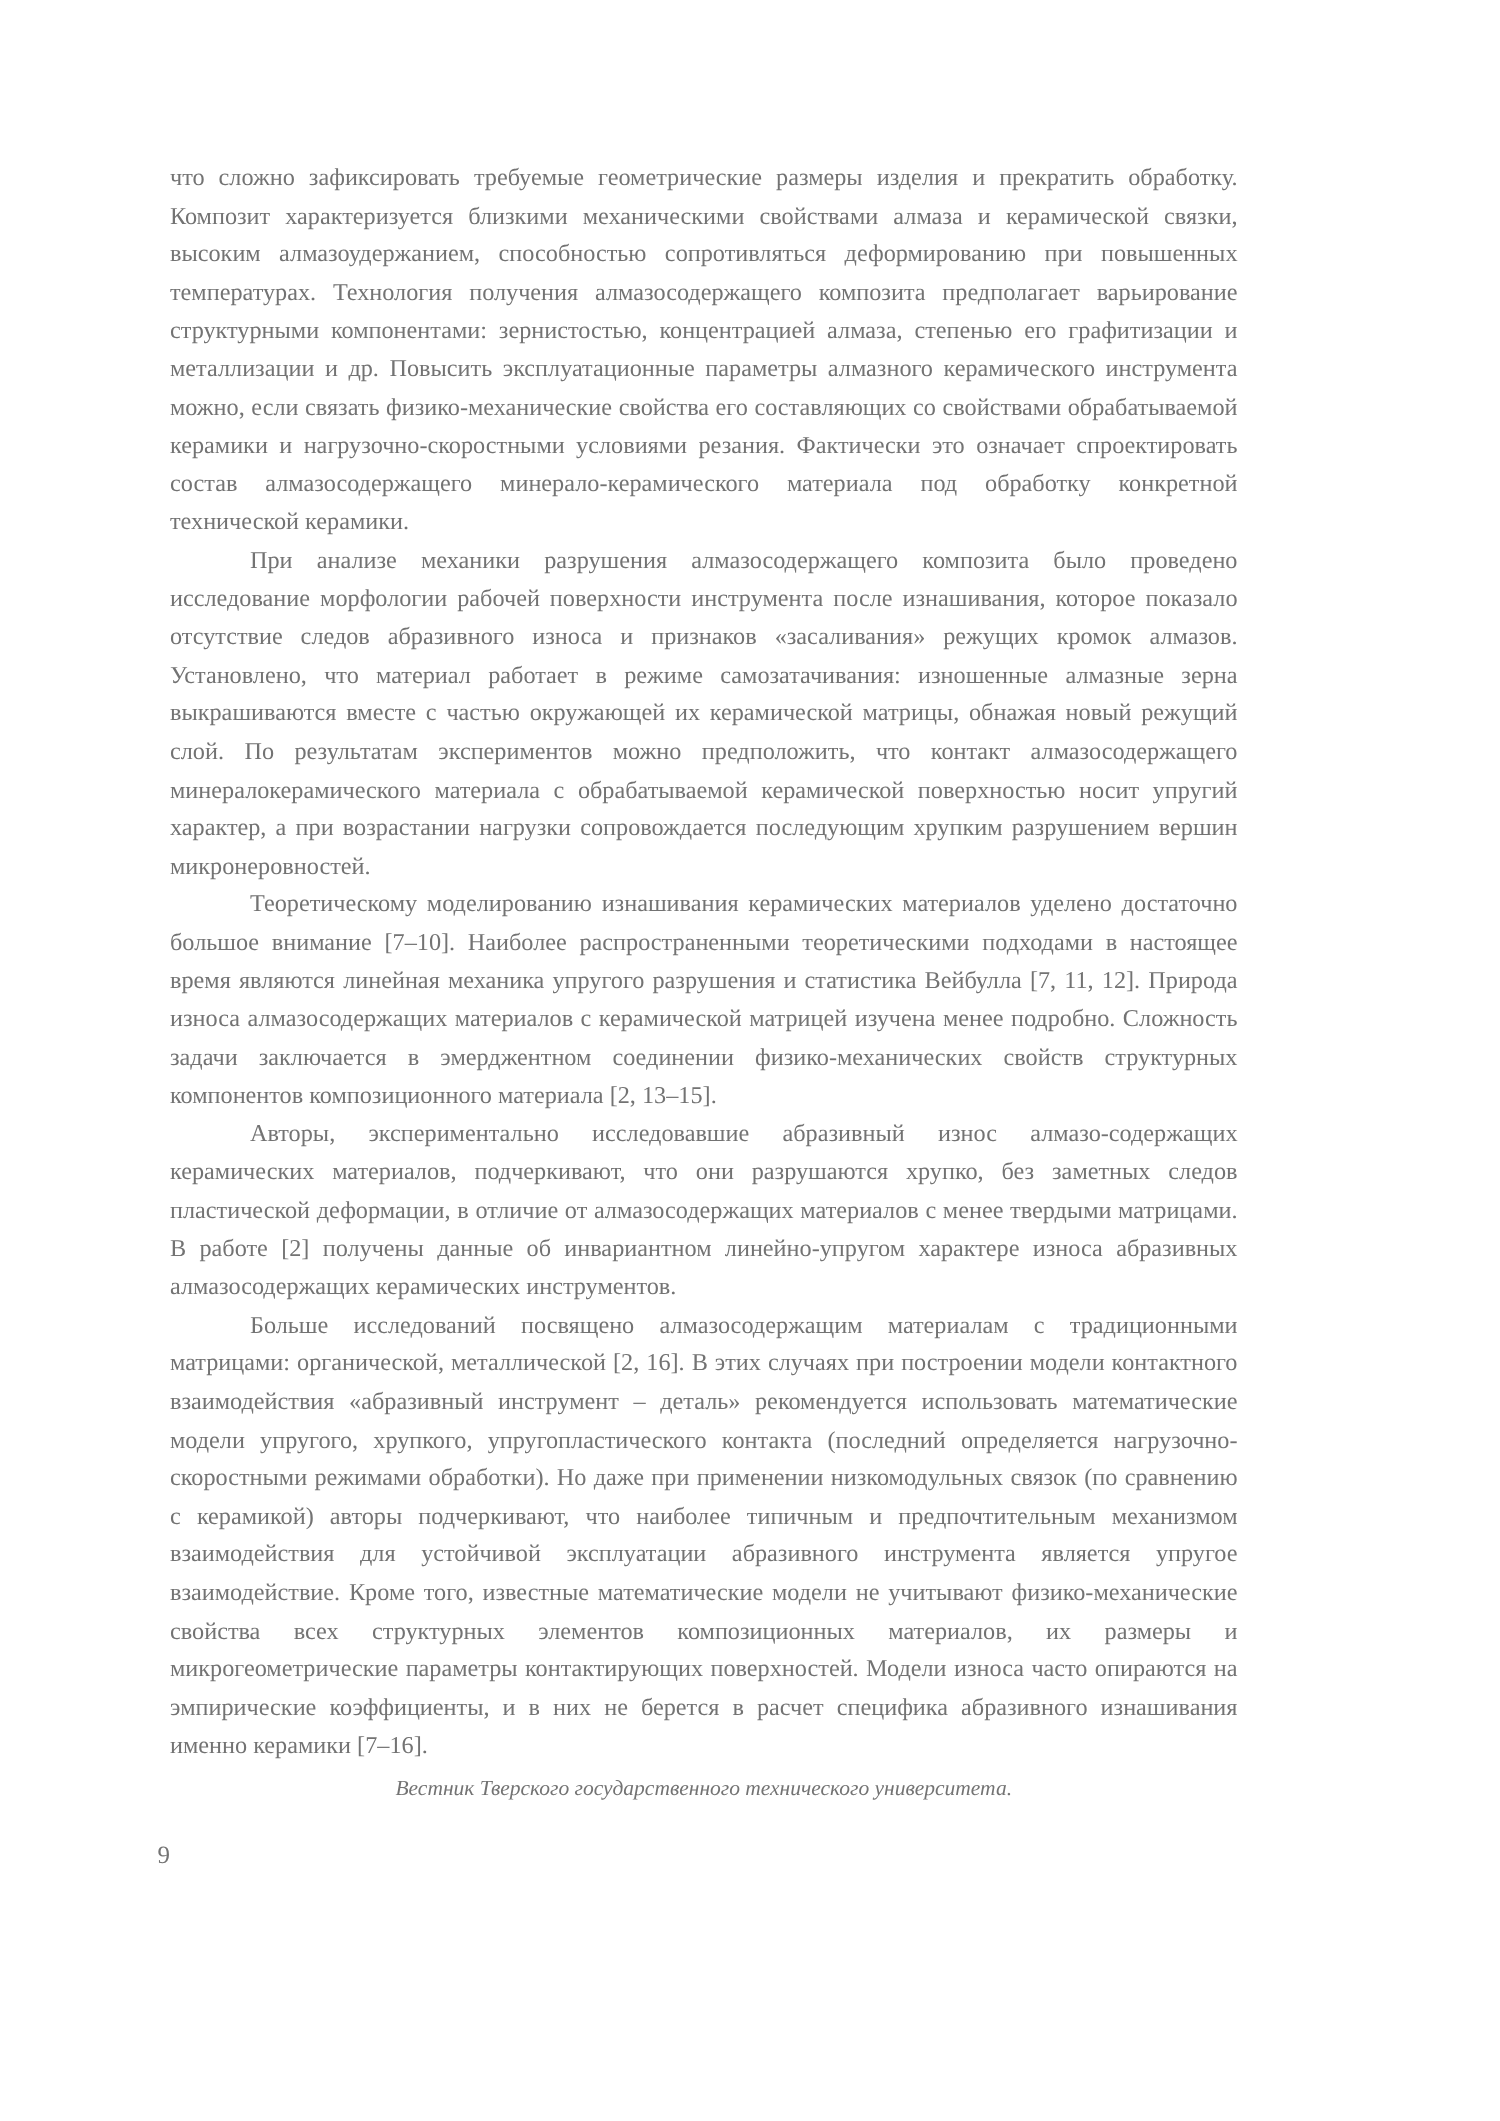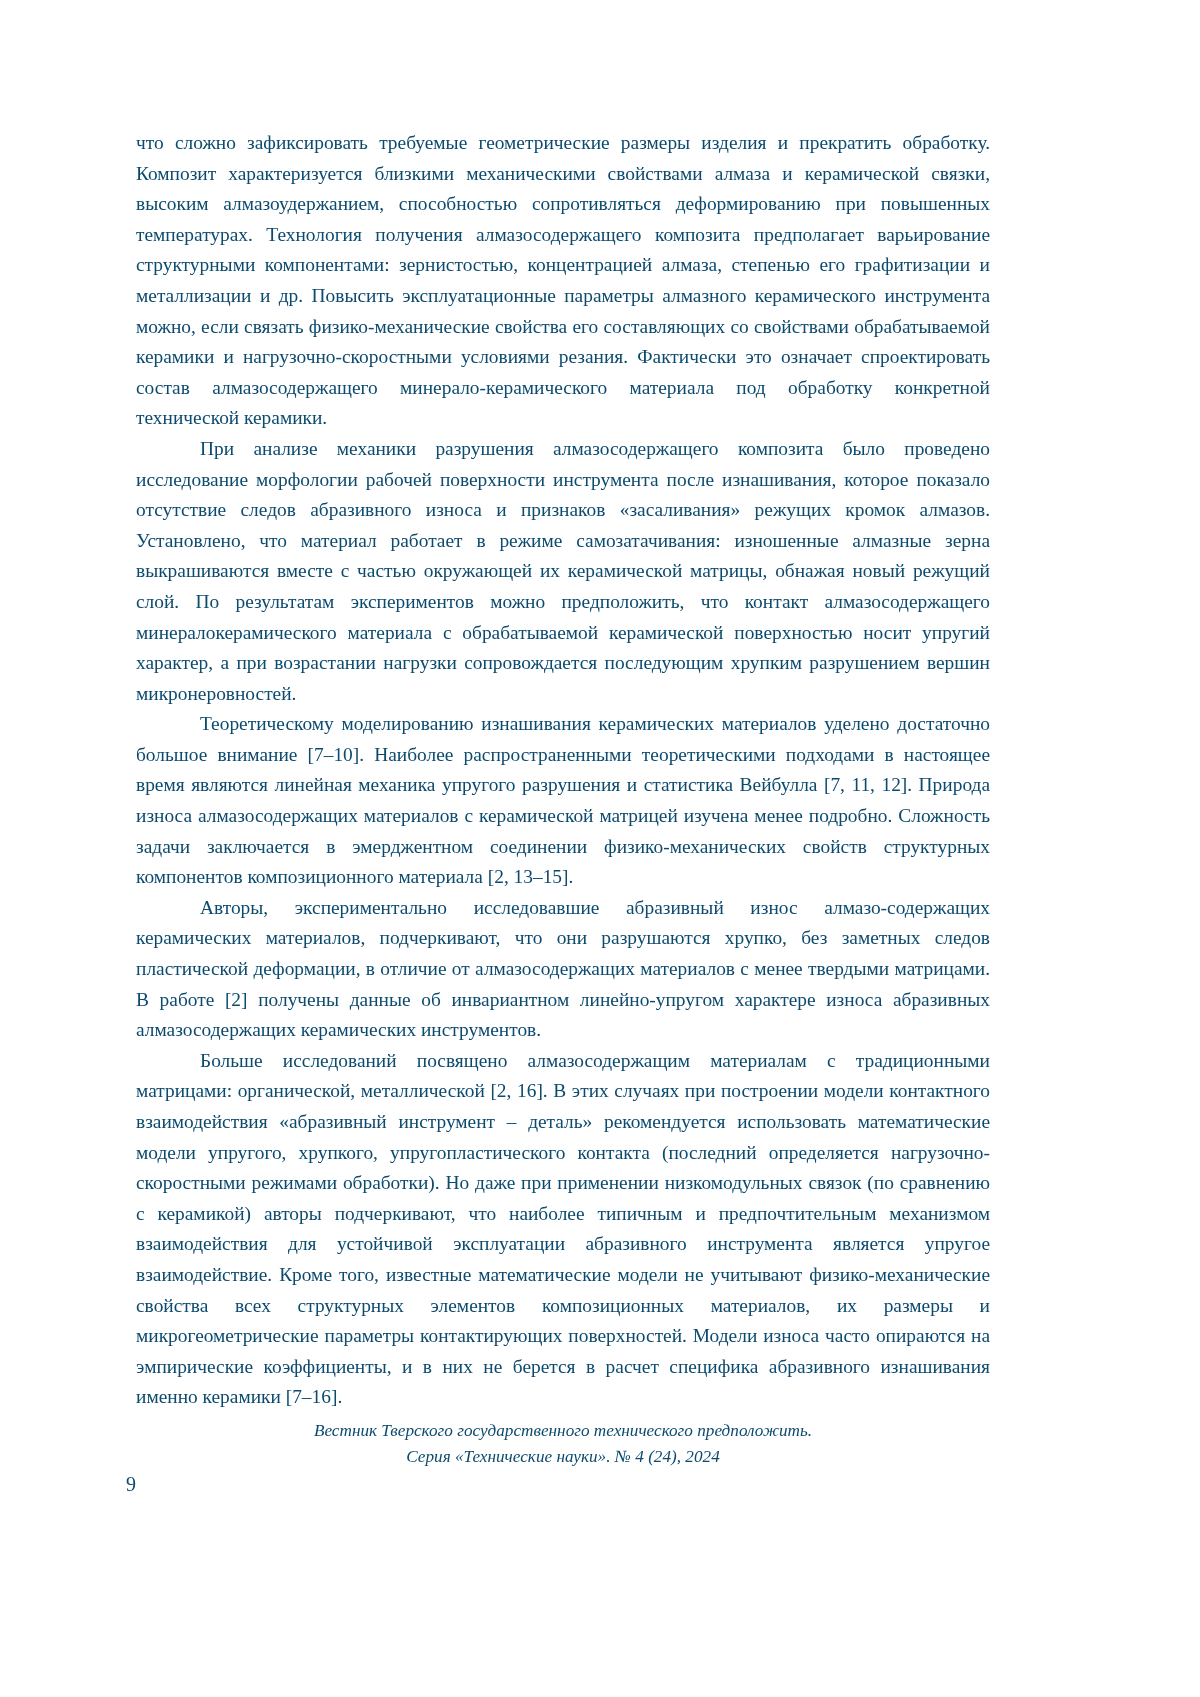--- a/index.html
+++ b/index.html
@@ -6,21 +6,21 @@
     margin: 0;
     padding: 0;
     background: #ffffff;
   }
   .page {
     position: relative;
     width: 1200px;
     height: 1697px;
     background: #ffffff;
     font-family: "Liberation Serif", "DejaVu Serif", serif;
-    color: #0c4a6e;
+    color: #737373;
     box-sizing: border-box;
     overflow: hidden;
   }
   .content {
     position: absolute;
     left: 136px;
     top: 128px;
     width: 854px;
   }
   .body-text p {
@@ -61,19 +61,18 @@
     <div class="body-text">
       <p>что сложно зафиксировать требуемые геометрические размеры изделия и прекратить обработку. Композит характеризуется близкими механическими свойствами алмаза и керамической связки, высоким алмазоудержанием, способностью сопротивляться деформированию при повышенных температурах. Технология получения алмазосодержащего композита предполагает варьирование структурными компонентами: зернистостью, концентрацией алмаза, степенью его графитизации и металлизации и др. Повысить эксплуатационные параметры алмазного керамического инструмента можно, если связать физико-механические свойства его составляющих со свойствами обрабатываемой керамики и нагрузочно-скоростными условиями резания. Фактически это означает спроектировать состав алмазосодержащего минерало-керамического материала под обработку конкретной технической керамики.</p>
       <p class="indent">При анализе механики разрушения алмазосодержащего композита было проведено исследование морфологии рабочей поверхности инструмента после изнашивания, которое показало отсутствие следов абразивного износа и признаков «засаливания» режущих кромок алмазов. Установлено, что материал работает в режиме самозатачивания: изношенные алмазные зерна выкрашиваются вместе с частью окружающей их керамической матрицы, обнажая новый режущий слой. По результатам экспериментов можно предположить, что контакт алмазосодержащего минералокерамического материала с обрабатываемой керамической поверхностью носит упругий характер, а при возрастании нагрузки сопровождается последующим хрупким разрушением вершин микронеровностей.</p>
       <p class="indent">Теоретическому моделированию изнашивания керамических материалов уделено достаточно большое внимание [7–10]. Наиболее распространенными теоретическими подходами в настоящее время являются линейная механика упругого разрушения и статистика Вейбулла [7, 11, 12]. Природа износа алмазосодержащих материалов с керамической матрицей изучена менее подробно. Сложность задачи заключается в эмерджентном соединении физико-механических свойств структурных компонентов композиционного материала [2, 13–15].</p>
       <p class="indent">Авторы, экспериментально исследовавшие абразивный износ алмазо-содержащих керамических материалов, подчеркивают, что они разрушаются хрупко, без заметных следов пластической деформации, в отличие от алмазосодержащих материалов с менее твердыми матрицами. В работе [2] получены данные об инвариантном линейно-упругом характере износа абразивных алмазосодержащих керамических инструментов.</p>
       <p class="indent">Больше исследований посвящено алмазосодержащим материалам с традиционными матрицами: органической, металлической [2, 16]. В этих случаях при построении модели контактного взаимодействия «абразивный инструмент – деталь» рекомендуется использовать математические модели упругого, хрупкого, упругопластического контакта (последний определяется нагрузочно-скоростными режимами обработки). Но даже при применении низкомодульных связок (по сравнению с керамикой) авторы подчеркивают, что наиболее типичным и предпочтительным механизмом взаимодействия для устойчивой эксплуатации абразивного инструмента является упругое взаимодействие. Кроме того, известные математические модели не учитывают физико-механические свойства всех структурных элементов композиционных материалов, их размеры и микрогеометрические параметры контактирующих поверхностей. Модели износа часто опираются на эмпирические коэффициенты, и в них не берется в расчет специфика абразивного изнашивания именно керамики [7–16].</p>
     </div>
   </div>
 
   <div class="footer">
-    <div>Вестник Тверского государственного технического предположить.</div>
-    <div>Серия «Технические науки». № 4 (24), 2024</div>
+    <div>Вестник Тверского государственного технического университета.</div>
   </div>
 
   <div class="page-number">9</div>
 
 </div>
 
 </body></html>

